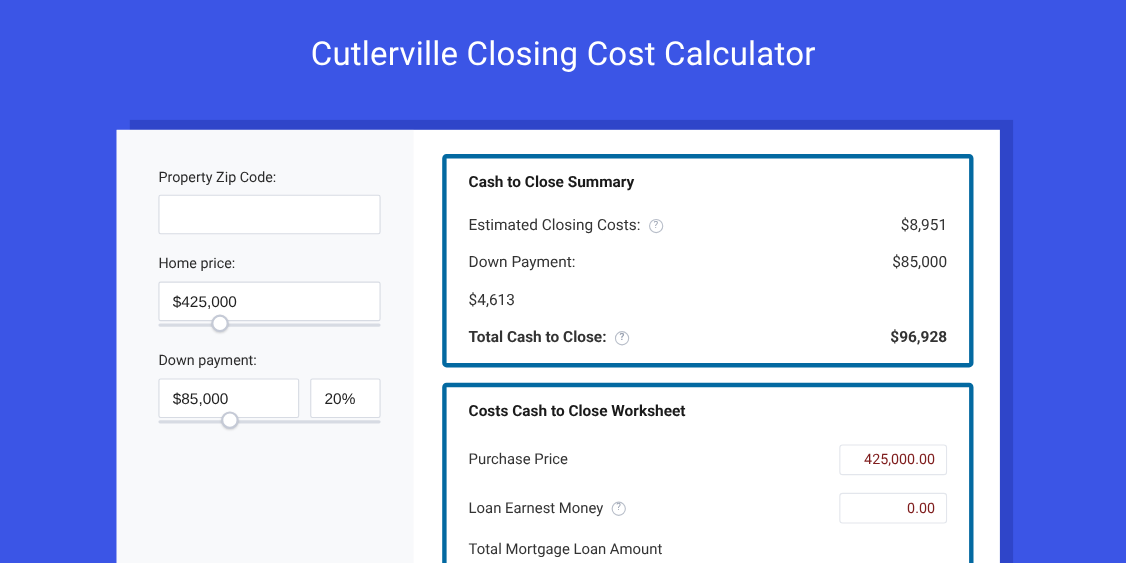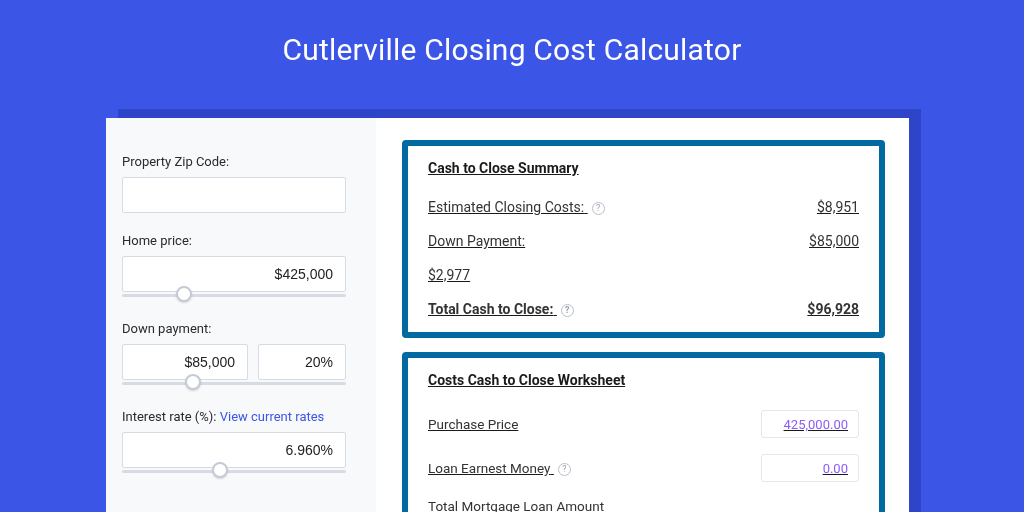--- a/index.html
+++ b/index.html
@@ -32,64 +32,62 @@
     width: 803px;
     height: 394px;
     background: #fff;
     display: flex;
     overflow: hidden;
   }
   
   .sidebar {
     width: 270px;
     background: #f8f9fb;
-    padding: 36px 30px 0 16px;
+    padding: 36px 30px 0 38px;
     font-size: 13px;
     color: #3a3a3a;
   }
   .fld { margin-bottom: 20px; }
   .fld-label { font-size: 13px; color: #2b2b2b; margin-bottom: 8px; display: block; }
   .fld-label a { color: #3b55e6; text-decoration: none; }
   .input {
     width: 100%;
     height: 36px;
     border: 1px solid #d7dbe3;
     border-radius: 2px;
     background: #fff;
     padding: 0 12px;
     font-size: 14px;
     color: #222;
     outline: none;
-    text-align: right;
   }
   .input-row { display: flex; gap: 10px; }
-  .input-row .input.pct { width: 88px; text-align: right; }
+  .input-row .input.pct { width: 64px; text-align: left; }
   .range-wrap { position: relative; height: 10px; margin-top: -1px; }
   .track {
     position: absolute; left: 0; right: 0; top: 3px; height: 3px;
     background: #d7dbe3; border-radius: 2px;
   }
   .thumb {
     position: absolute; top: -5px; width: 16px; height: 16px;
     background: #fff; border: 2px solid #c5cad6; border-radius: 50%;
     box-shadow: 0 1px 2px rgba(0,0,0,.15);
   }
   
   .main {
     flex: 1;
     padding: 22px 8px 0 26px;
     overflow: hidden;
   }
   .panel {
-    border: 6px solid #0369a1;
+    border: 4px solid #0369a1;
     border-radius: 4px;
     padding: 14px 20px 6px;
     margin-bottom: 14px;
     margin-right: 16px;
-    text-decoration: underline;
   }
   .panel-title { font-size: 14px; font-weight: 700; margin-bottom: 14px; }
   .row {
     display: flex; justify-content: space-between; align-items: center;
     padding: 9px 0;
     font-size: 14px;
     color: #333;
     gap: 36px;
   }
   .row.bold { font-weight: 700; }
@@ -102,21 +100,21 @@
   }
   .ws-row {
     display: flex; justify-content: space-between; align-items: center;
     padding: 8px 0; font-size: 13.5px; color: #333; text-align: center;
   }
   .ws-val {
     width: 98px; height: 28px;
     border: 1px solid #e3e6ec; border-radius: 3px;
     background: #fff;
     display: flex; align-items: center; justify-content: flex-end;
-    padding: 0 10px; font-size: 13px; color: #8b5cf6;
+    padding: 0 10px; font-size: 13px; color: #7f1d1d;
   }
 </style>
 </head>
 <body>
 
 <h1 class="page-title">Cutlerville Closing Cost Calculator</h1>
 
 <div class="card-shadow"></div>
 
 <div class="card">
@@ -142,51 +140,41 @@
       <div class="input-row">
         <input class="input" value="$85,000" style="">
         <input class="input pct" value="20%" style="">
       </div>
       <div class="range-wrap">
         <div class="track"></div>
         <div class="thumb" style="left:28%"></div>
       </div>
     </div>
 
-    <div class="fld">
-      <label class="fld-label">
-        <span>Interest rate (%): </span><a href="#">View current rates</a>
-      </label>
-      <input class="input" value="6.960%" style="">
-      <div class="range-wrap">
-        <div class="track"></div>
-        <div class="thumb" style="left:40%"></div>
-      </div>
-    </div>
 
   </div>
 
   <div class="main">
 
     <div class="panel">
       <div class="panel-title">Cash to Close Summary</div>
 
       <div class="row">
         <span>
           <span>Estimated Closing Costs:</span>
           <span class="help">?</span>
         </span>
         <span class="val">$8,951</span>
       </div>
       <div class="row">
         <span>Down Payment:</span>
         <span class="val">$85,000</span>
       </div>
       <div class="row">
-        <span class="val">$2,977</span>
+        <span class="val">$4,613</span>
       </div>
       <div class="row bold">
         <span>
           <span>Total Cash to Close:</span>
           <span class="help">?</span>
         </span>
         <span class="val">$96,928</span>
       </div>
     </div>
 

